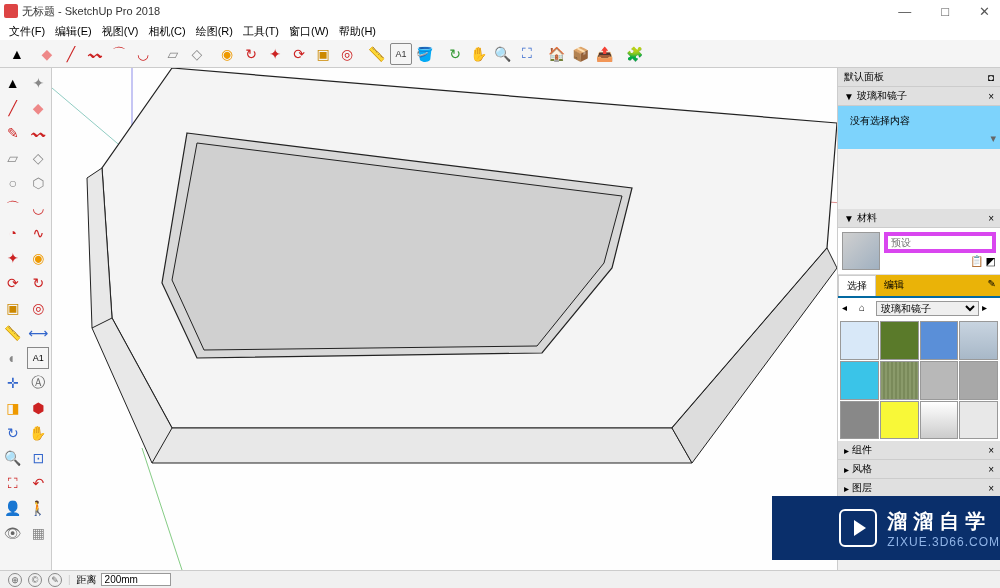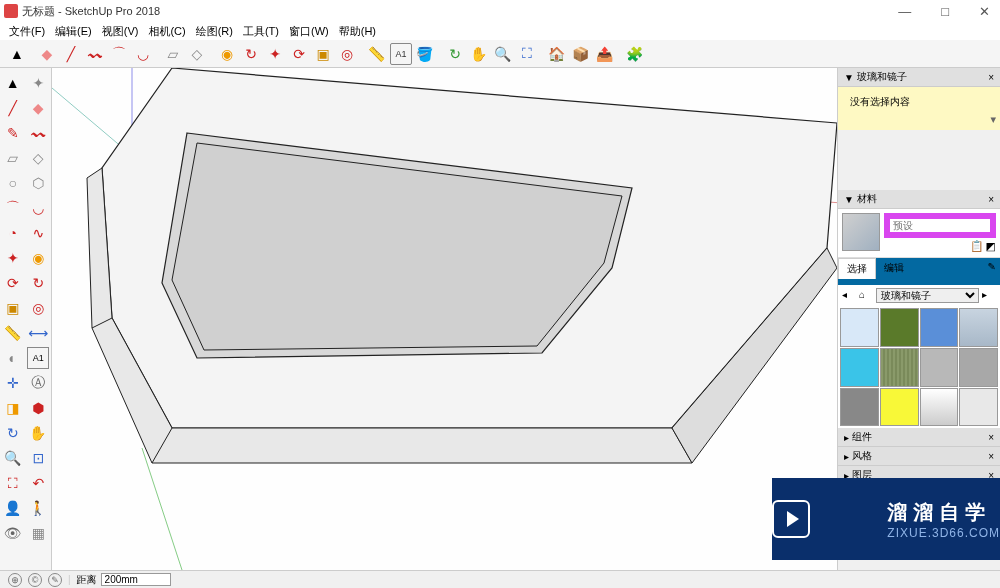--- a/index.html
+++ b/index.html
@@ -24,29 +24,29 @@
     .lefttools .row { display: flex; gap: 4px; }
     .lefttools .lb { width: 22px; height: 22px; display: flex; align-items: center; justify-content: center; font-size: 14px; }
     
     .viewport { flex: 1; background: #fefefe; position: relative; overflow: hidden; }
     
     .rightpanel { width: 163px; background: #f0f0f0; border-left: 1px solid #ccc; display: flex; flex-direction: column; font-size: 11px; }
     .rightpanel .phdr { background: #e0e0e0; padding: 2px 6px; display: flex; align-items: center; border-bottom: 1px solid #ccc; font-size: 10px; }
     .rightpanel .phdr .arrow { margin-right: 3px; }
     .rightpanel .phdr .lbl { flex: 1; }
     .rightpanel .phdr .x { cursor: pointer; font-size: 10px; }
-    .rightpanel .pbody { background: #fef9c3; padding: 4px; }
+    .rightpanel .pbody { background: #7dd3fc; padding: 4px; }
     .rightpanel .noselect { padding: 4px 8px; font-size: 10px; }
     
     .matpreview { display: flex; gap: 4px; padding: 4px; background: #fff; border-bottom: 1px solid #ddd; }
     .matpreview .big { width: 38px; height: 38px; background: linear-gradient(135deg, #d0d0d0 0%, #a0b0c0 100%); border: 1px solid #999; }
     .matpreview .small { flex: 1; display: flex; flex-direction: column; gap: 2px; }
-    .matpreview .small input { width: 100%; font-size: 10px; padding: 1px 3px; border: 6px solid #d946ef; }
-    
-    .tabs { display: flex; background: #0369a1; font-size: 10px; border-bottom: 6px solid #0369a1; }
+    .matpreview .small input { width: 100%; font-size: 10px; padding: 1px 3px; border: 4px solid #d946ef; }
+    
+    .tabs { display: flex; background: #eab308; font-size: 10px; border-bottom: 2px solid #0369a1; }
     .tabs span { padding: 3px 8px; cursor: pointer; }
     .tabs .active { background: #fff; border: 1px solid #ccc; border-bottom: none; }
     
     .matselect { padding: 3px 4px; display: flex; gap: 3px; align-items: center; background: #fff; }
     .matselect select { flex: 1; font-size: 10px; border: 1px solid #999; }
     .matselect .ib { width: 14px; height: 14px; font-size: 10px; }
     
     .matgrid { display: grid; grid-template-columns: repeat(4, 1fr); gap: 1px; padding: 2px; background: #fff; }
     .matgrid .sw { aspect-ratio: 1; border: 1px solid #999; }
     
@@ -56,21 +56,21 @@
     
     .scenerow { background: #fff; padding: 3px 4px; display: flex; gap: 8px; justify-content: center; }
     .scenerow .si { width: 16px; height: 16px; font-size: 11px; display: flex; align-items: center; justify-content: center; }
     
     .statusbar { position: absolute; bottom: 0; left: 0; right: 0; height: 18px; background: #f0f0f0; border-top: 1px solid #ccc; display: flex; align-items: center; font-size: 10px; padding: 0 8px; gap: 6px; }
     .statusbar .sbicon { width: 14px; height: 14px; border-radius: 50%; border: 1px solid #888; display: flex; align-items: center; justify-content: center; font-size: 9px; color: #666; }
     .statusbar .sbtext { flex: 1; color: #333; }
     .statusbar .sbright { display: flex; align-items: center; gap: 4px; }
     .statusbar .sbright input { width: 70px; font-size: 10px; padding: 0 3px; border: 1px solid #999; }
     
-    .watermark { position: absolute; bottom: 28px; right: 0; width: 228px; height: 82px; background: #0a2f6b; color: #fff; display: flex; align-items: center; justify-content: space-between; gap: 10px; }
+    .watermark { position: absolute; bottom: 28px; right: 0; width: 228px; height: 64px; background: #0a2f6b; color: #fff; display: flex; align-items: center; justify-content: flex-end; gap: 10px; }
     .watermark .play { width: 38px; height: 38px; border: 2px solid #fff; border-radius: 6px; display: flex; align-items: center; justify-content: center; }
     .watermark .play::after { content: ''; border-left: 12px solid #fff; border-top: 8px solid transparent; border-bottom: 8px solid transparent; margin-left: 3px; }
     .watermark .txt { display: flex; flex-direction: column; }
     .watermark .txt .big { font-size: 20px; font-weight: bold; letter-spacing: 6px; }
     .watermark .txt .small { font-size: 12px; letter-spacing: 1px; color: #8fb3e6; }
   </style>
 </head>
 <body>
 
 <div class="titlebar">
@@ -220,20 +220,24 @@
       <polygon points="135,65 580,120 560,200 490,285 145,290 110,215" fill="#d8d8d8" stroke="#222" stroke-width="1.2"></polygon>
       <polygon points="145,75 570,128 552,195 485,278 152,282 120,212" fill="#d0d0d0" stroke="#222" stroke-width="1"></polygon>
       <polygon points="50,100 60,250 120,360 620,360 640,395 100,395 40,260 35,110" fill="#e8e8e8" stroke="#222" stroke-width="1"></polygon>
       <polygon points="620,360 775,180 785,200 640,395" fill="#ddd" stroke="#222" stroke-width="1"></polygon>
       <line x1="120" y1="360" x2="100" y2="395" stroke="#222"></line>
       <line x1="60" y1="250" x2="40" y2="260" stroke="#222"></line>
     </svg>
   </div>
 
   <div class="rightpanel">
+    <div class="phdr">
+      <span class="lbl">默认面板</span>
+      <span class="x">◘</span>
+    </div>
     <div class="phdr">
       <span class="arrow">▼</span>
       <span class="lbl">玻璃和镜子</span>
       <span class="x">×</span>
     </div>
     <div class="pbody">
       <div class="noselect">没有选择内容</div>
       <div style="text-align:right"><span style="font-size:11px;color:#666">▾</span></div>
     </div>
     <div style="flex:0 0 60px"></div>

